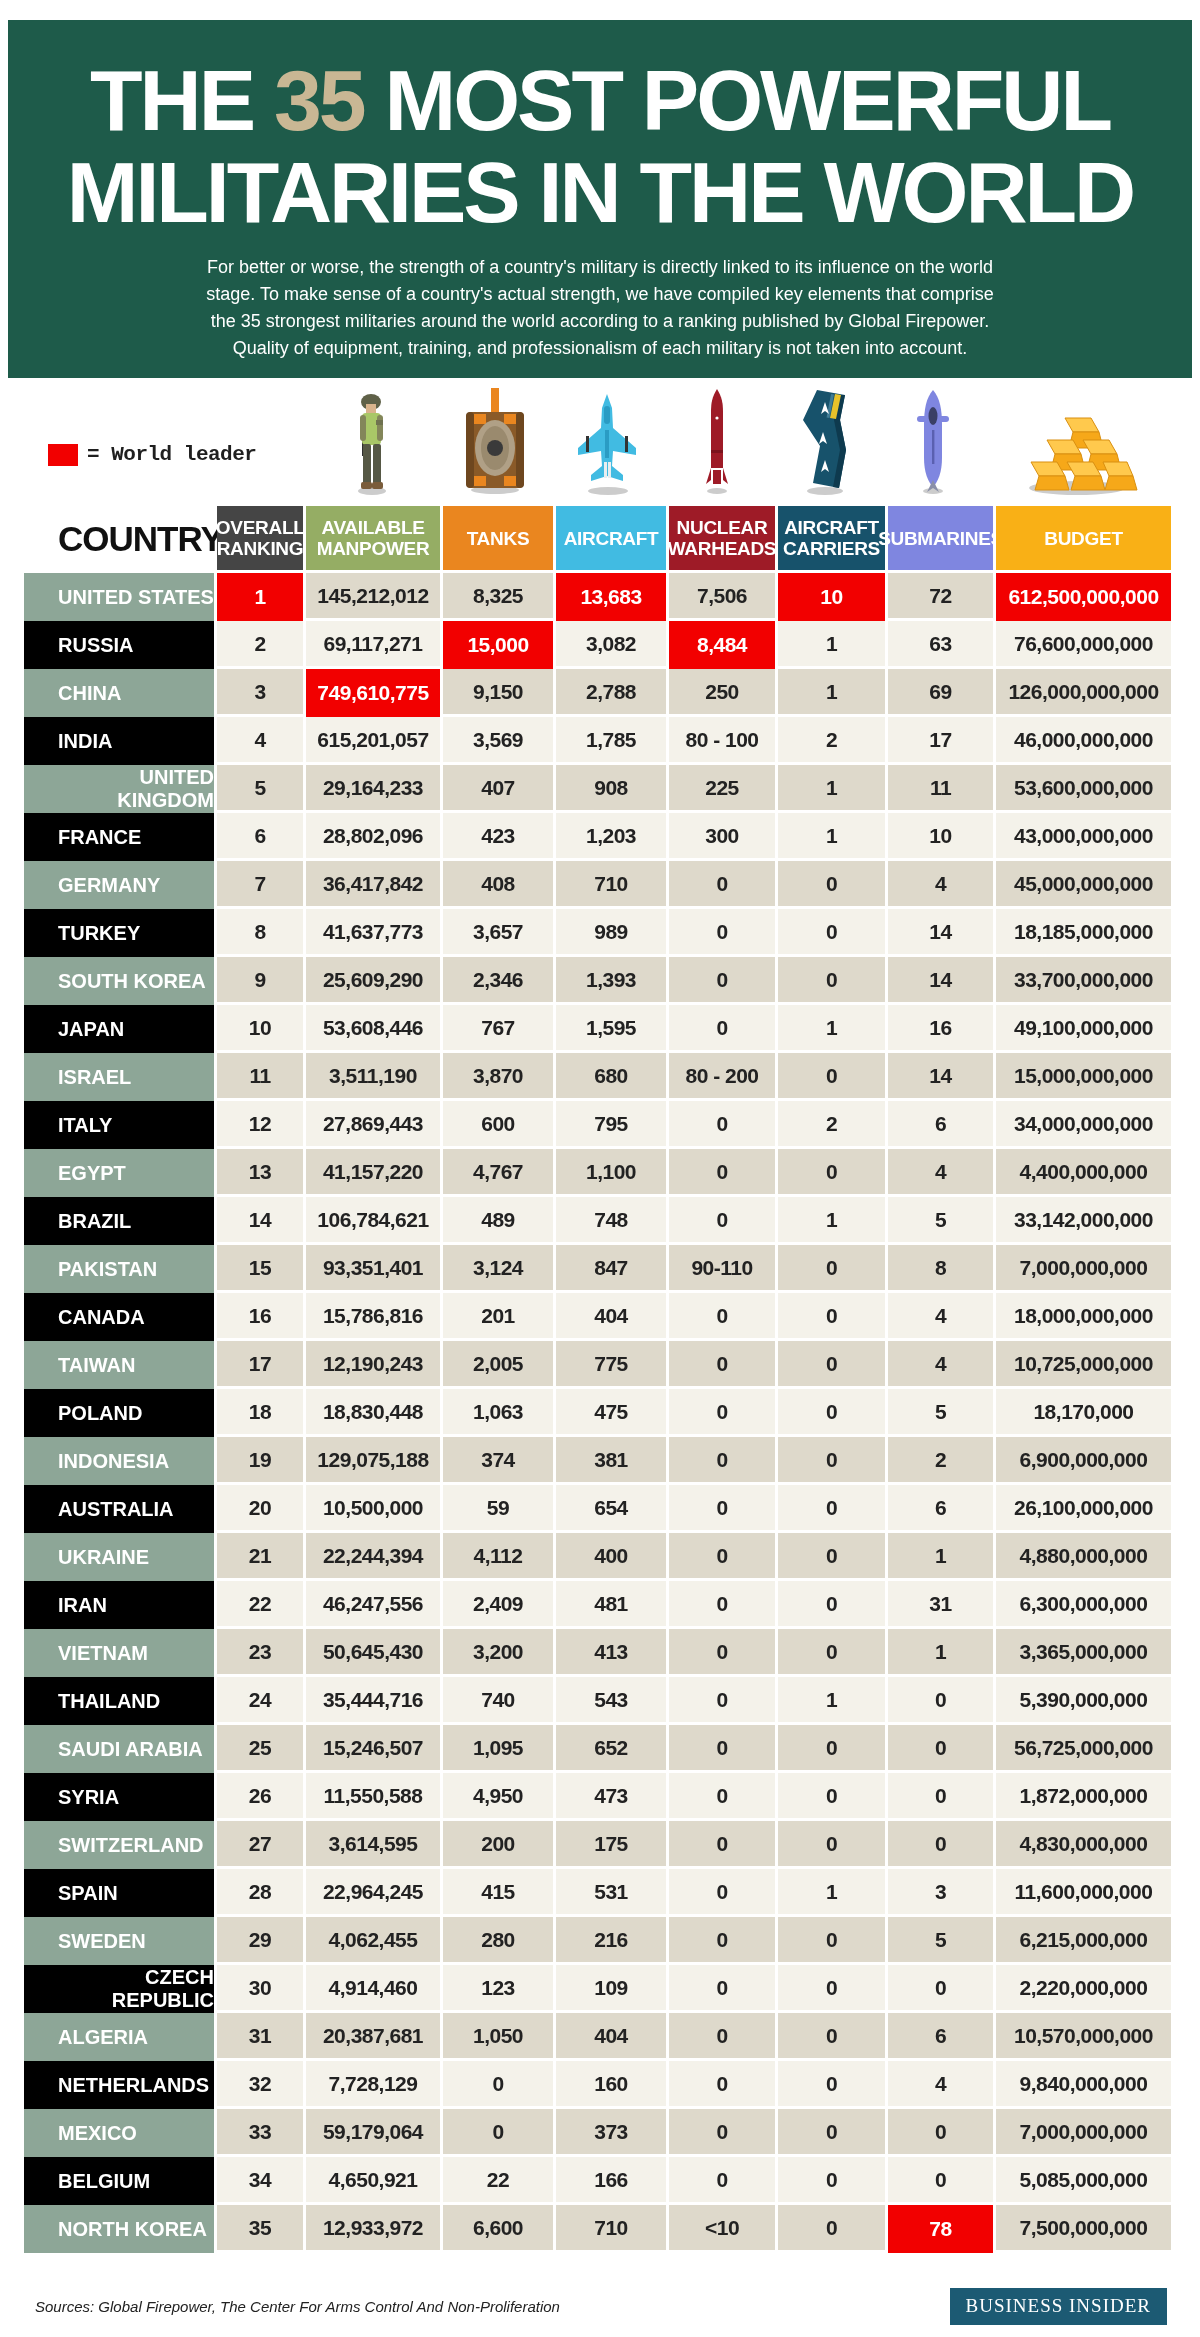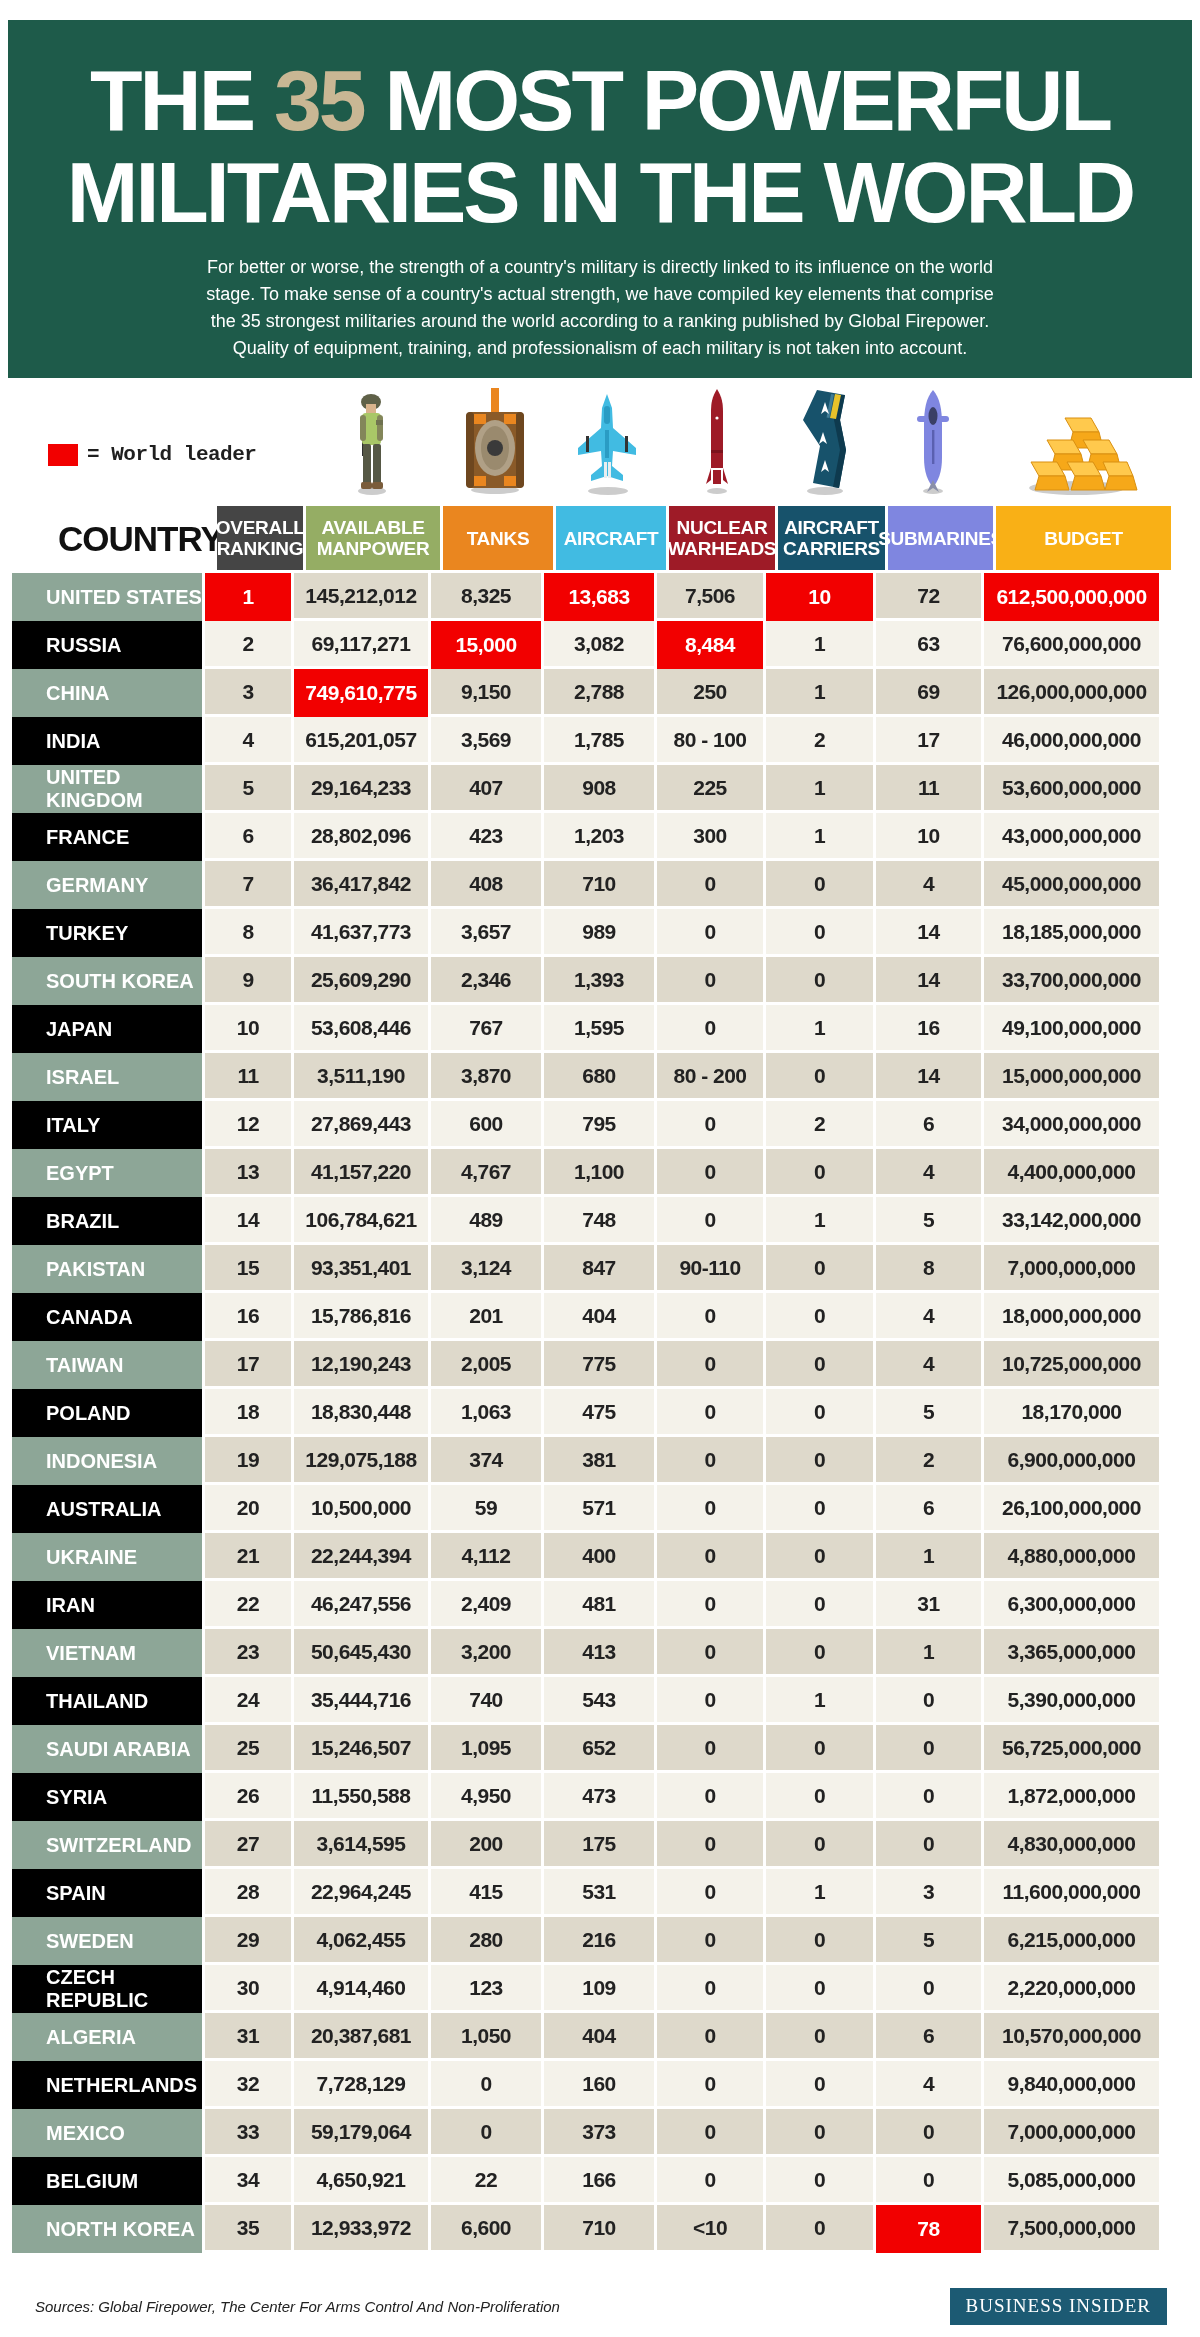--- a/index.html
+++ b/index.html
@@ -31,21 +31,21 @@
   .grid-cols {
     display:grid; column-gap:3px;
     grid-template-columns:190px 86px 134px 110px 110px 106px 107px 105px 175px;
   }
   .thead { position:absolute; left:24px; top:506px; width:1147px; height:64px; }
   .hcell { height:64px; display:flex; align-items:center; justify-content:center;
     text-align:center; color:#ffffff; font-weight:bold; font-size:19px;
     line-height:21px; letter-spacing:-0.3px; padding:0 6px; }
   .hcell.country-h { color:#111111; font-size:35px; letter-spacing:-1px;
     justify-content:flex-start; padding-left:34px; background:#ffffff; }
-  .tbody { position:absolute; left:12px; top:573px; width:1025px; }
+  .tbody { position:absolute; left:24px; top:573px; width:1025px;text-align:right; }
   .trow { height:48px; }
   .cell { height:45px; display:flex; align-items:center; justify-content:center;
     font-weight:bold; font-size:21px; color:#222222; letter-spacing:-0.5px; }
   .cell.country { height:48px; justify-content:flex-start; padding-left:34px;
     color:#ffffff; font-size:20px; letter-spacing:0; }
   .trow.light .cell.country { background:#8da697; }
   .trow.dark  .cell.country { background:#000000; }
   .trow.light .cell.data { background:#ded9cb; }
   .trow.dark  .cell.data { background:#f4f2ea; }
   .trow .cell.data.leader { background:#f20000; color:#ffffff; height:48px; }
@@ -397,21 +397,21 @@
       <div class="cell data">0</div>
       <div class="cell data">0</div>
       <div class="cell data">2</div>
       <div class="cell data">6,900,000,000</div>
     </div>
     <div class="trow grid-cols dark">
       <div class="cell country">AUSTRALIA</div>
       <div class="cell data">20</div>
       <div class="cell data">10,500,000</div>
       <div class="cell data">59</div>
-      <div class="cell data">571</div>
+      <div class="cell data">654</div>
       <div class="cell data">0</div>
       <div class="cell data">0</div>
       <div class="cell data">6</div>
       <div class="cell data">26,100,000,000</div>
     </div>
     <div class="trow grid-cols light">
       <div class="cell country">UKRAINE</div>
       <div class="cell data">21</div>
       <div class="cell data">22,244,394</div>
       <div class="cell data">4,112</div>

